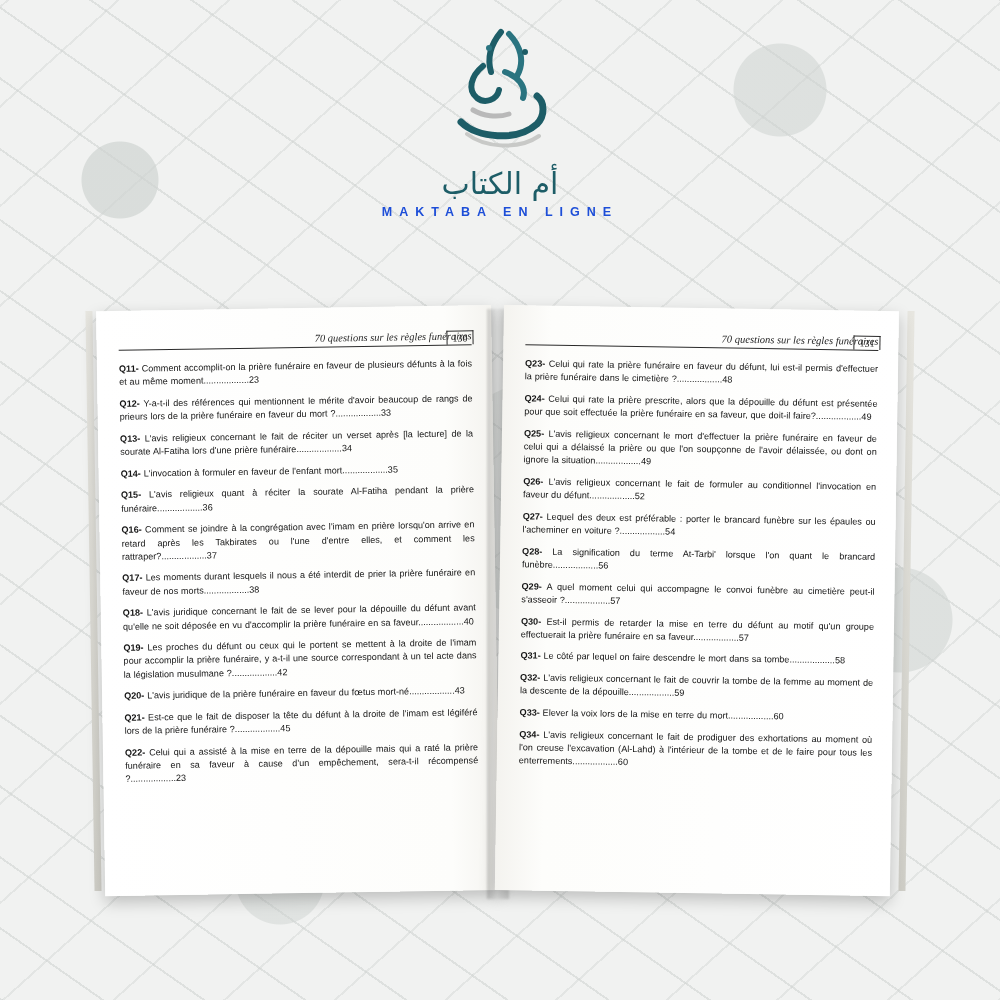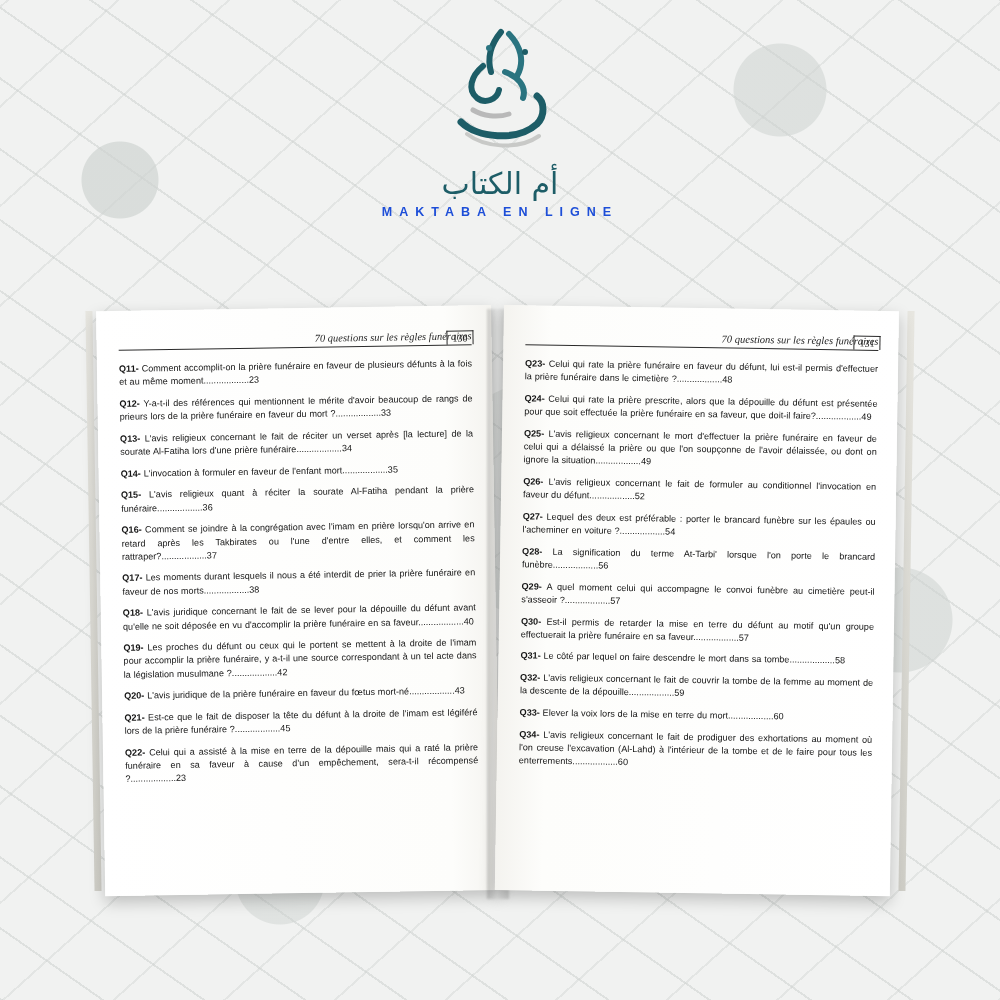--- a/index.html
+++ b/index.html
@@ -246,21 +246,21 @@
       <div class="page-header">
         <span class="header-title">70 questions sur les règles funéraires</span>
         <span class="page-number">131</span>
       </div>
       <ul class="toc" id="toc-right">
           <li><span class="q">Q23- </span><span>Celui qui rate la prière funéraire en faveur du défunt, lui est-il permis d'effectuer la prière funéraire dans le cimetière ?</span><span>..................</span><span>48</span></li>
           <li><span class="q">Q24- </span><span>Celui qui rate la prière prescrite, alors que la dépouille du défunt est présentée pour que soit effectuée la prière funéraire en sa faveur, que doit-il faire?</span><span>..................</span><span>49</span></li>
           <li><span class="q">Q25- </span><span>L'avis religieux concernant le mort d'effectuer la prière funéraire en faveur de celui qui a délaissé la prière ou que l'on soupçonne de l'avoir délaissée, ou dont on ignore la situation</span><span>..................</span><span>49</span></li>
           <li><span class="q">Q26- </span><span>L'avis religieux concernant le fait de formuler au conditionnel l'invocation en faveur du défunt</span><span>..................</span><span>52</span></li>
           <li><span class="q">Q27- </span><span>Lequel des deux est préférable : porter le brancard funèbre sur les épaules ou l'acheminer en voiture ?</span><span>..................</span><span>54</span></li>
-          <li><span class="q">Q28- </span><span>La signification du terme At-Tarbi' lorsque l'on porte le brancard funèbre</span><span>..................</span><span>56</span></li>
+          <li><span class="q">Q28- </span><span>La signification du terme At-Tarbi' lorsque l'on quant le brancard funèbre</span><span>..................</span><span>56</span></li>
           <li><span class="q">Q29- </span><span>A quel moment celui qui accompagne le convoi funèbre au cimetière peut-il s'asseoir ?</span><span>..................</span><span>57</span></li>
           <li><span class="q">Q30- </span><span>Est-il permis de retarder la mise en terre du défunt au motif qu'un groupe effectuerait la prière funéraire en sa faveur</span><span>..................</span><span>57</span></li>
           <li><span class="q">Q31- </span><span>Le côté par lequel on faire descendre le mort dans sa tombe</span><span>..................</span><span>58</span></li>
           <li><span class="q">Q32- </span><span>L'avis religieux concernant le fait de couvrir la tombe de la femme au moment de la descente de la dépouille</span><span>..................</span><span>59</span></li>
           <li><span class="q">Q33- </span><span>Elever la voix lors de la mise en terre du mort</span><span>..................</span><span>60</span></li>
           <li><span class="q">Q34- </span><span>L'avis religieux concernant le fait de prodiguer des exhortations au moment où l'on creuse l'excavation (Al-Lahd) à l'intérieur de la tombe et de le faire pour tous les enterrements</span><span>..................</span><span>60</span></li>
         </ul>
     </div>
   </div>
 </div>

